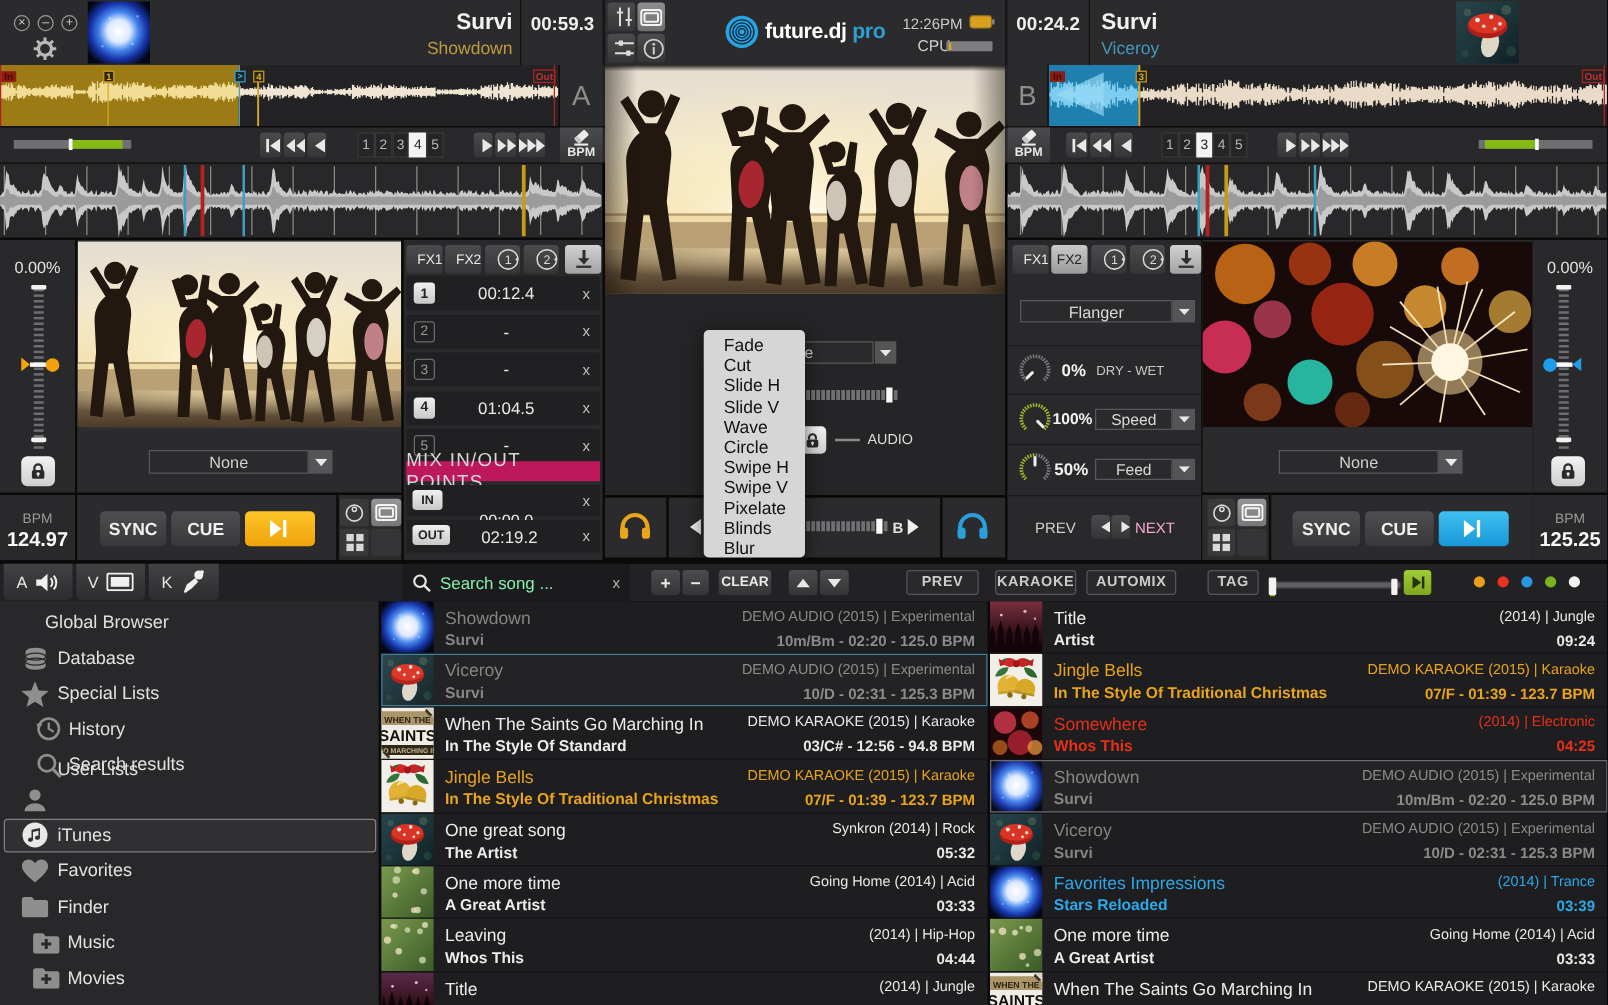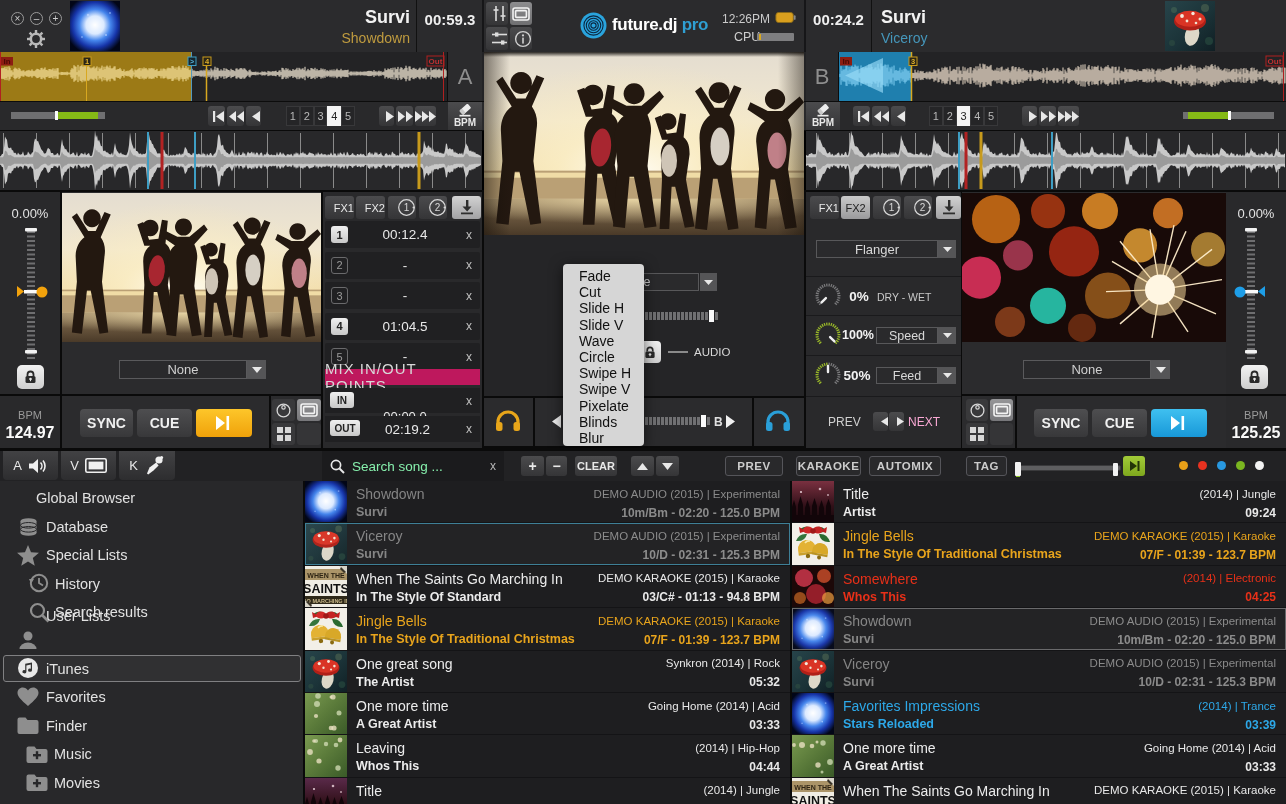--- a/index.html
+++ b/index.html
@@ -1104,21 +1104,21 @@
 <rect x="0" y="30" width="42" height="8" fill="#2e2818"></rect>
 <text x="21" y="36.5" text-anchor="middle" font-size="5.5" fill="#c9b88a" font-family="Liberation Sans" font-weight="bold">GO MARCHING IN</text>
 <path d="M34 0 l8 0 0 8 z" fill="#d8d4c8"></path>
     <path d="M36 1 l5 5 -2 1 -4 -4 z" fill="#3a3428"></path>
 <path d="M0 34 l0 8 8 0 z" fill="#d8d4c8"></path>
     <path d="M1 36 l5 5 1 -2 -4 -4 z" fill="#3a3428"></path>
 </svg>
 <div class="ab" style="left:356px;top:569.8px;width:300px;height:18px;display:flex;align-items:center;color:#ececec;font-size:14px">When The Saints Go Marching In</div>
 <div class="ab" style="left:356px;top:588.8px;width:300px;height:16px;display:flex;align-items:center;color:#ececec;font-size:12.5px;font-weight:bold">In The Style Of Standard</div>
 <div class="ab" style="left:480px;top:570.8px;width:300px;height:15px;display:flex;align-items:center;justify-content:flex-end;color:#e8e8e8;font-size:11.5px">DEMO KARAOKE (2015) | Karaoke</div>
-<div class="ab" style="left:480px;top:589.8px;width:300px;height:15px;display:flex;align-items:center;justify-content:flex-end;color:#e8e8e8;font-size:12px;font-weight:bold">03/C# - 01:13 - 94.8 BPM</div>
+<div class="ab" style="left:480px;top:589.8px;width:300px;height:15px;display:flex;align-items:center;justify-content:flex-end;color:#e8e8e8;font-size:12px;font-weight:bold">03/C# - 12:56 - 94.8 BPM</div>
 <div class="ab" style="left:305px;top:607.1999999999999px;width:485px;height:1px;background:#141416"></div>
 <svg class="ab" style="left:305px;top:608px" width="42" height="42" viewBox="0 0 42 42">
 <rect width="42" height="42" fill="#f2efe8"></rect>
 <path d="M8 6 q8 -6 13 2 q-9 3 -13 -2z" fill="#2a6a30"></path>
 <path d="M34 7 q-8 -7 -13 1 q9 4 13 -1z" fill="#1e5c28"></path>
 <path d="M4 18 q3 -8 11 -7 q-2 8 -11 7z" fill="#35753c"></path>
 <path d="M38 19 q-3 -9 -11 -8 q2 9 11 8z" fill="#2a6a30"></path>
 <path d="M14 8 l-7 -4 1 6 z M28 8 l7 -4 -1 6 z" fill="#c02020"></path>
 <ellipse cx="16" cy="7" rx="5" ry="3.5" fill="#d02828"></ellipse>
     <ellipse cx="26" cy="7" rx="5" ry="3.5" fill="#c42424"></ellipse>

